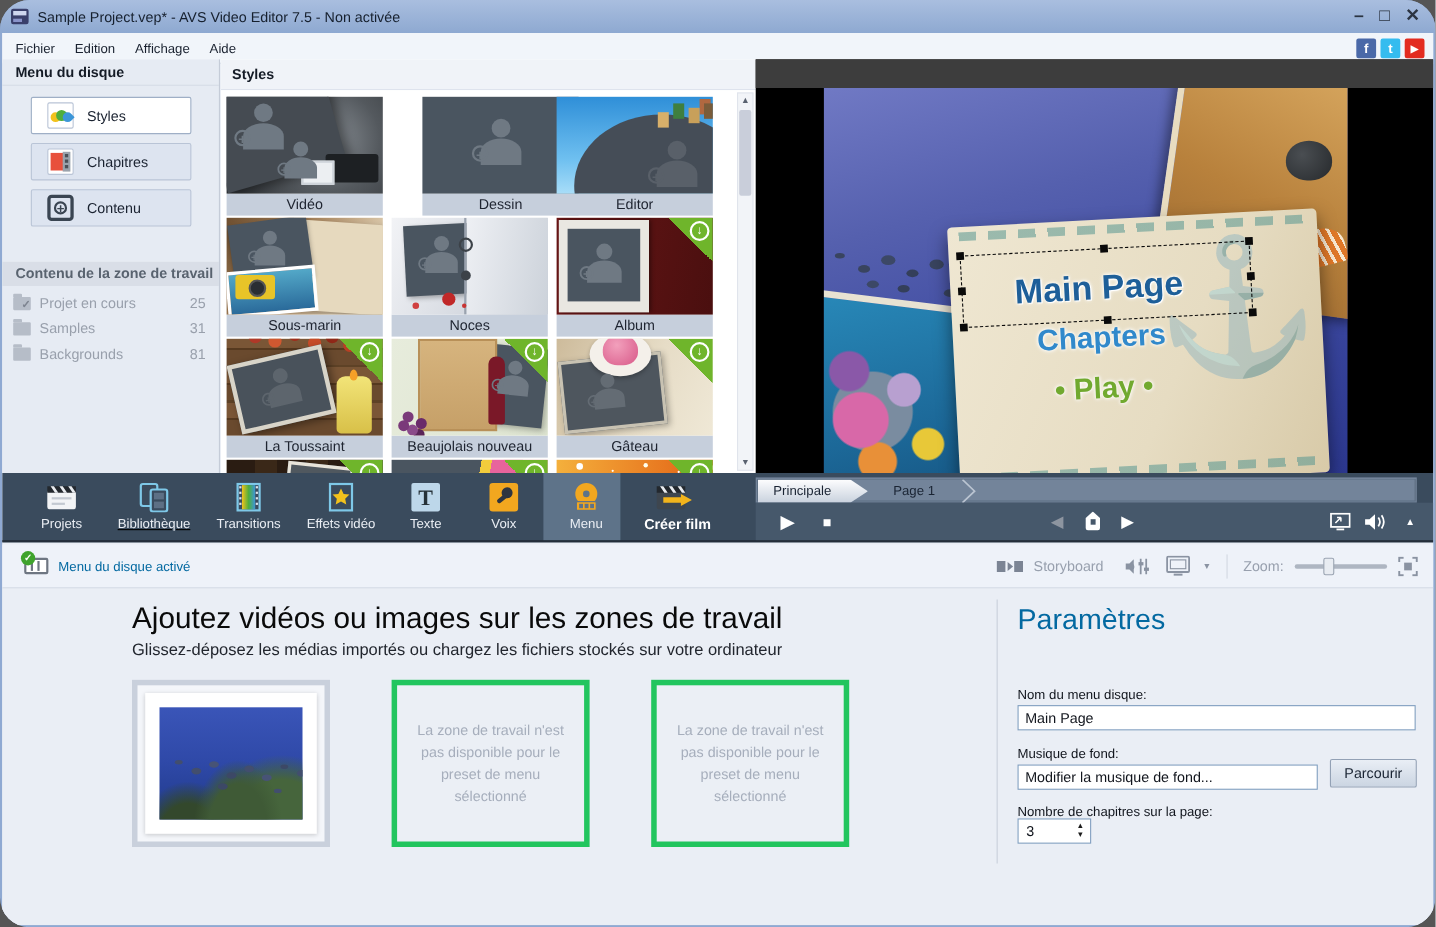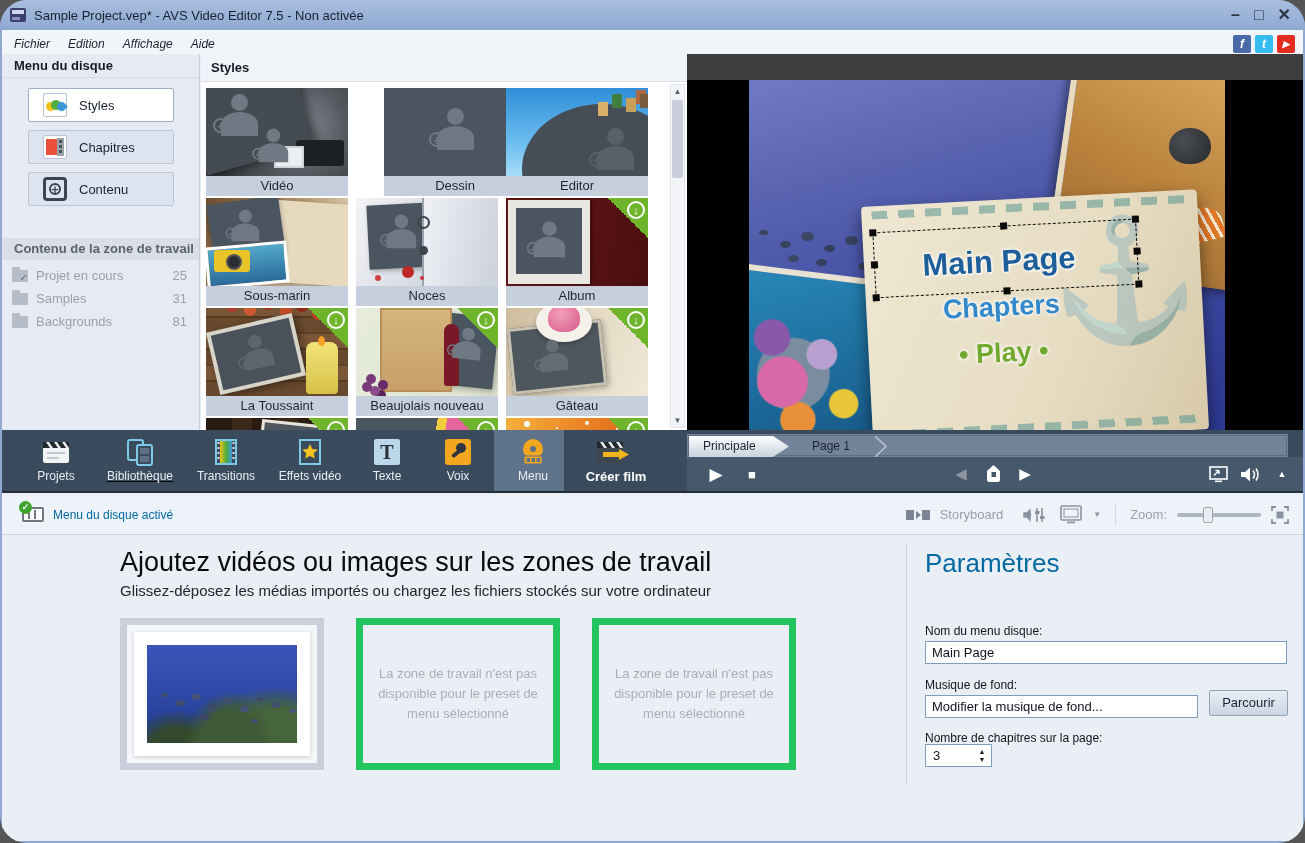--- a/index.html
+++ b/index.html
@@ -14,21 +14,21 @@
   .app-icon::after { content:""; position:absolute; left:2px; bottom:2px; width:8px; height:3px; background:#8a93c9; }
   .title-text { font-size:13px; color:#16202e; }
   .win-controls { margin-left:auto; display:flex; gap:14px; align-items:center; padding-right:4px; }
   .win-btn { color:#2b3442; font-size:16px; line-height:16px; cursor:default; font-weight:bold; }
 
   
   .app-body { position:absolute; top:30px; left:2px; right:2px; bottom:2px; background:#EAEEF5; overflow:hidden; }
 
   
   .menubar { position:absolute; top:0; left:0; right:0; height:28px; background:#F1F5FA;
-    border-bottom:1px solid #D9DFE9; display:flex; align-items:center; padding-left:12px; gap:18px;font-style:italic; }
+    border-bottom:1px solid #D9DFE9; display:flex; align-items:center; padding-left:12px; gap:18px; }
   .menu-item { font-size:12px; color:#1a2230; }
   .socials { margin-left:auto; display:flex; gap:4px; padding-right:8px; }
   .soc { width:18px; height:18px; border-radius:2px; color:#fff; font-weight:bold; font-size:12px;
     display:flex; align-items:center; justify-content:center; }
   .soc.fb { background:#4A69A8; } .soc.tw { background:#35BCEF; } .soc.yt { background:#E32C20; font-size:9px; }
 
   
   .top-section { position:absolute; top:24px; left:0; right:0; height:376px; }
 
   
@@ -196,21 +196,21 @@
   .st-right { position:absolute; right:14px; top:0; height:100%; display:flex; align-items:center; gap:10px; color:#8A93A2; }
   .st-text { font-size:13px; color:#98A0AE; }
   .vsep { width:1px; height:22px; background:#D2D8E2; margin:0 4px; }
   .slider { position:relative; width:84px; height:4px; background:#AEB6C2; border-radius:2px; }
   .slider .sl-thumb { position:absolute; left:26px; top:-6px; width:10px; height:16px; background:#E8ECF2; border:1px solid #9AA4B2; border-radius:2px; }
 
   
   .workspace { position:absolute; top:505px; left:0; right:0; bottom:0; background:#EAEEF5; }
   .ws-heading { position:absolute; left:118px; top:12px; font-size:27px; color:#0a0a0a; }
   .ws-sub { position:absolute; left:118px; top:47px; font-size:15px; color:#22262e; }
-  .dz { position:absolute; top:83px; width:204px; height:152px; background:#EBEFF5; border:7px solid #22c55e; }
+  .dz { position:absolute; top:83px; width:180px; height:152px; background:#EBEFF5; border:5px solid #22c55e; }
   .dz.z1 { left:118px; background:#F4F6FA; border-color:#C9D0DC; }
   .dz.z2 { left:354px; } .dz.z3 { left:590px; }
   .dz-empty { position:absolute; inset:0; display:flex; align-items:center; justify-content:center; padding:0 14px;
     text-align:center; font-size:13px; line-height:1.55; color:#A6AEBC; }
   .dz1-matte { position:absolute; inset:7px; background:#fff; box-shadow:0 1px 4px rgba(0,0,0,.18); }
   .dz1-img { position:absolute; inset:13px; overflow:hidden;
     background:radial-gradient(ellipse at 55% 108%, #3f5a36 0 26%, transparent 40%),
     radial-gradient(ellipse at 85% 112%, #46653c 0 30%, transparent 44%),
     radial-gradient(ellipse at 20% 115%, #33482c 0 18%, transparent 30%),
     linear-gradient(180deg,#3a55b8 0%,#2f49a8 48%,#203a8a 100%); }

